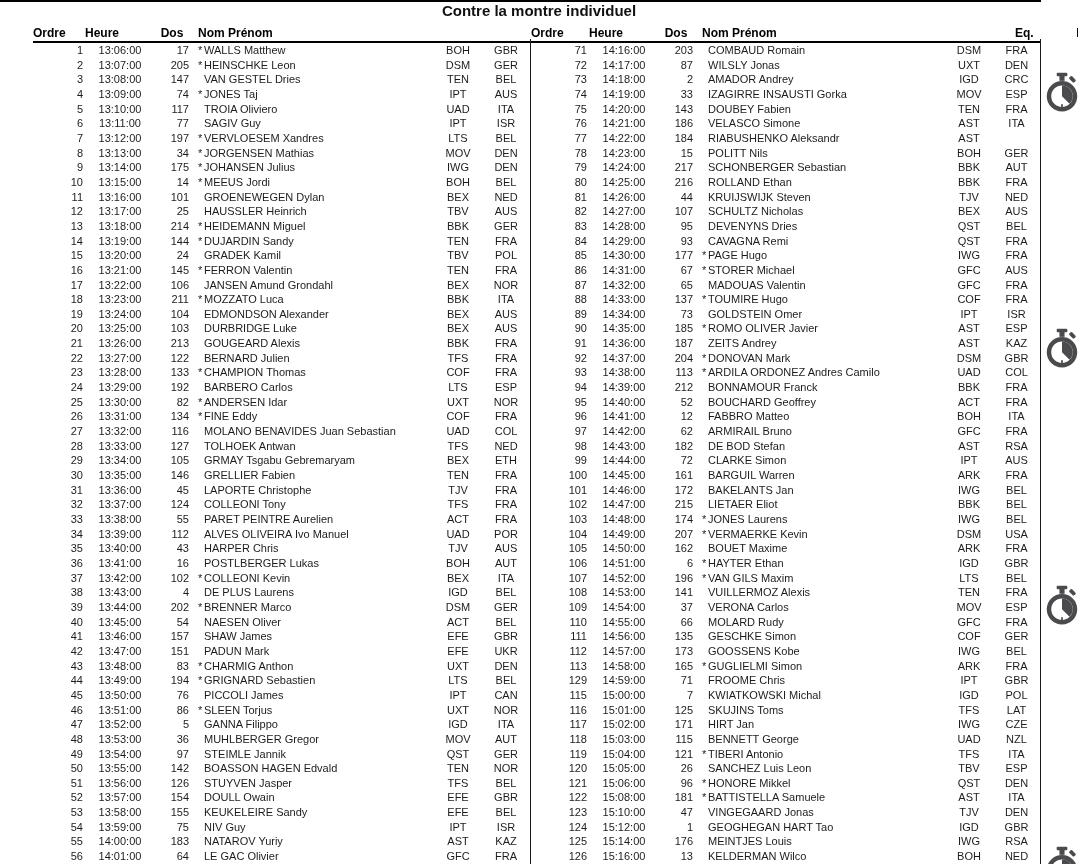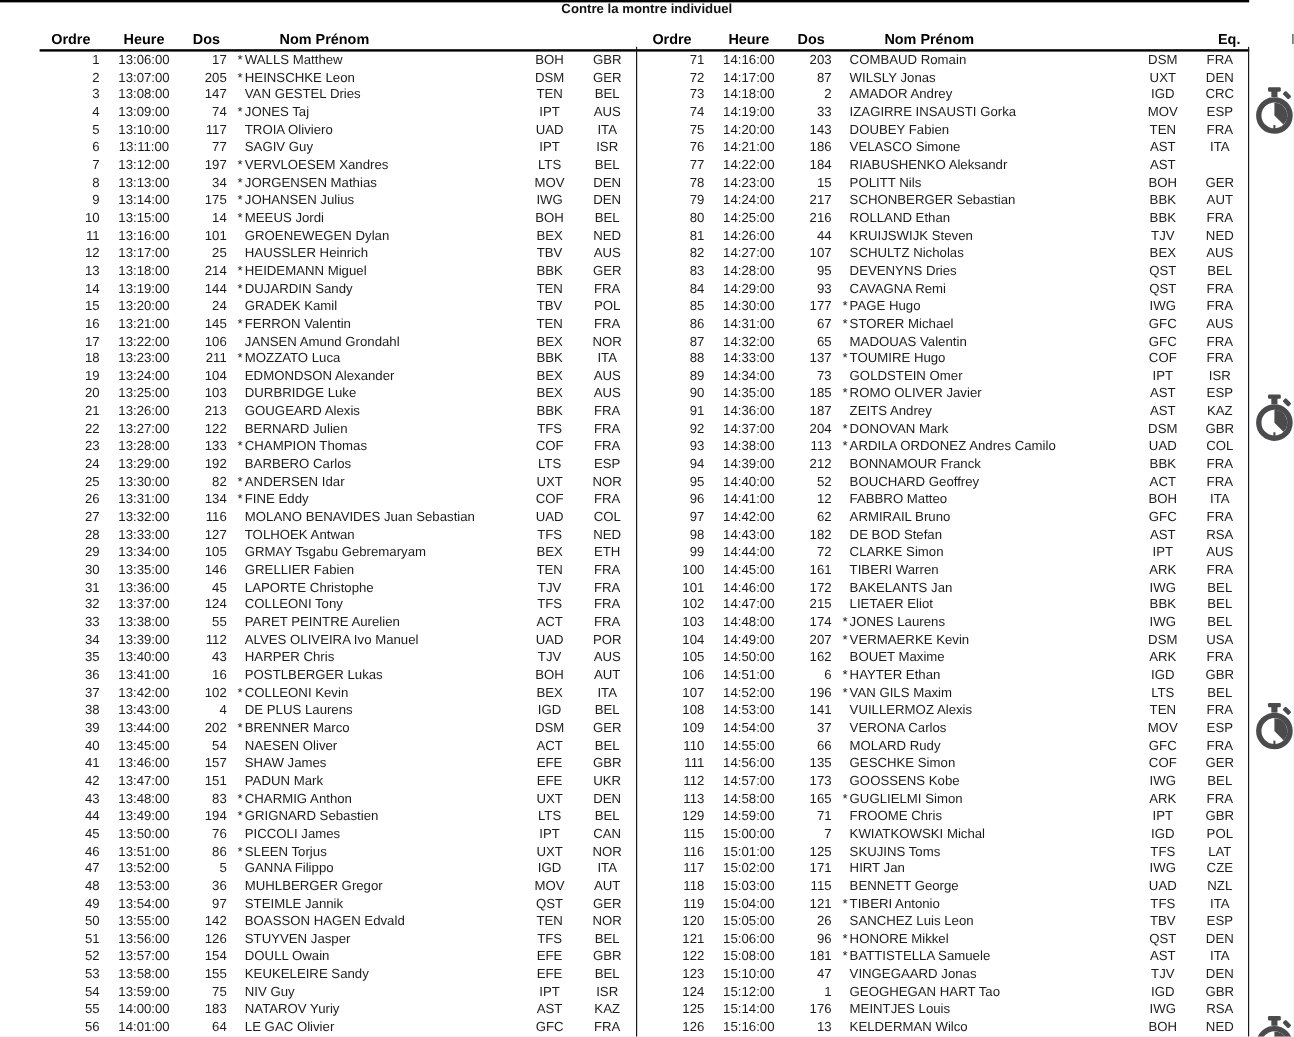--- a/index.html
+++ b/index.html
@@ -11,21 +11,21 @@
     font-family:"Liberation Sans", sans-serif;
     color:#1c1c1c;
   }
   .top-rule {
     position:absolute; left:0; top:0;
     width:1041px; height:2px; background:#000;
   }
   .doc-title {
     position:absolute; left:0; top:2px; width:1078px;
     text-align:center;
-    font-size:11px; font-weight:bold; color:#111;
+    font-size:15px; font-weight:bold; color:#111;
   }
   .header-rule {
     position:absolute; left:33px; top:41px;
     width:1008px; height:2px; background:#000;
   }
   .vline {
     position:absolute; top:39px; width:1px; height:825px; background:#1a1a1a;
   }
   .vline.v-mid  { left:530px; }
   .vline.v-right{ left:1040px; }
@@ -39,24 +39,24 @@
 
   .hdr-grid, .row {
     display:grid;
     width:100%;
   }
   .left-half.hdr-grid,  .left-half .row,
   .grid-left  { grid-template-columns:52px 70px 40px 1fr 46px 50px; }
   .grid-right { grid-template-columns:58px 70px 40px 1fr 46px 49px; }
 
   .hdr-grid { font-size:12px; font-weight:bold; color:#000; line-height:15px; }
-  .hdr-grid .h-ordre { text-align:center; }
-  .hdr-grid .h-heure { text-align:center; }
+  .hdr-grid .h-ordre { text-align:left; }
+  .hdr-grid .h-heure { text-align:left; }
   .hdr-grid .h-dos   { text-align:center; padding-right:6px; }
-  .hdr-grid .h-nom   { text-align:left;  padding-left:3px;margin-left:35px; }
+  .hdr-grid .h-nom   { text-align:left;  padding-left:3px; }
   .hdr-grid .h-eq    { text-align:left; }
   .hdr-grid .h-nat   { text-align:center; }
 
   .row { height:14.66px; line-height:14.66px; font-size:11px; white-space:nowrap; }
   .cell { overflow:hidden; }
   .cell.ordre { text-align:right; padding-right:2px; }
   .cell.heure { text-align:center; }
   .cell.dos   { text-align:right; padding-right:6px; }
   .cell.name  { text-align:left;  padding-left:3px; }
   .cell.eq    { text-align:center; }
@@ -778,21 +778,21 @@
         <span class="cell heure">14:44:00</span>
         <span class="cell dos">72</span>
         <span class="cell name"><span class="star"></span><span>CLARKE Simon</span></span>
         <span class="cell eq">IPT</span>
         <span class="cell nat">AUS</span>
       </div>
       <div class="row grid-right">
         <span class="cell ordre">100</span>
         <span class="cell heure">14:45:00</span>
         <span class="cell dos">161</span>
-        <span class="cell name"><span class="star"></span><span>TIBERI Warren</span></span>
+        <span class="cell name"><span class="star"></span><span>BARGUIL Warren</span></span>
         <span class="cell eq">ARK</span>
         <span class="cell nat">FRA</span>
       </div>
       <div class="row grid-right">
         <span class="cell ordre">101</span>
         <span class="cell heure">14:46:00</span>
         <span class="cell dos">172</span>
         <span class="cell name"><span class="star"></span><span>BAKELANTS Jan</span></span>
         <span class="cell eq">IWG</span>
         <span class="cell nat">BEL</span>

